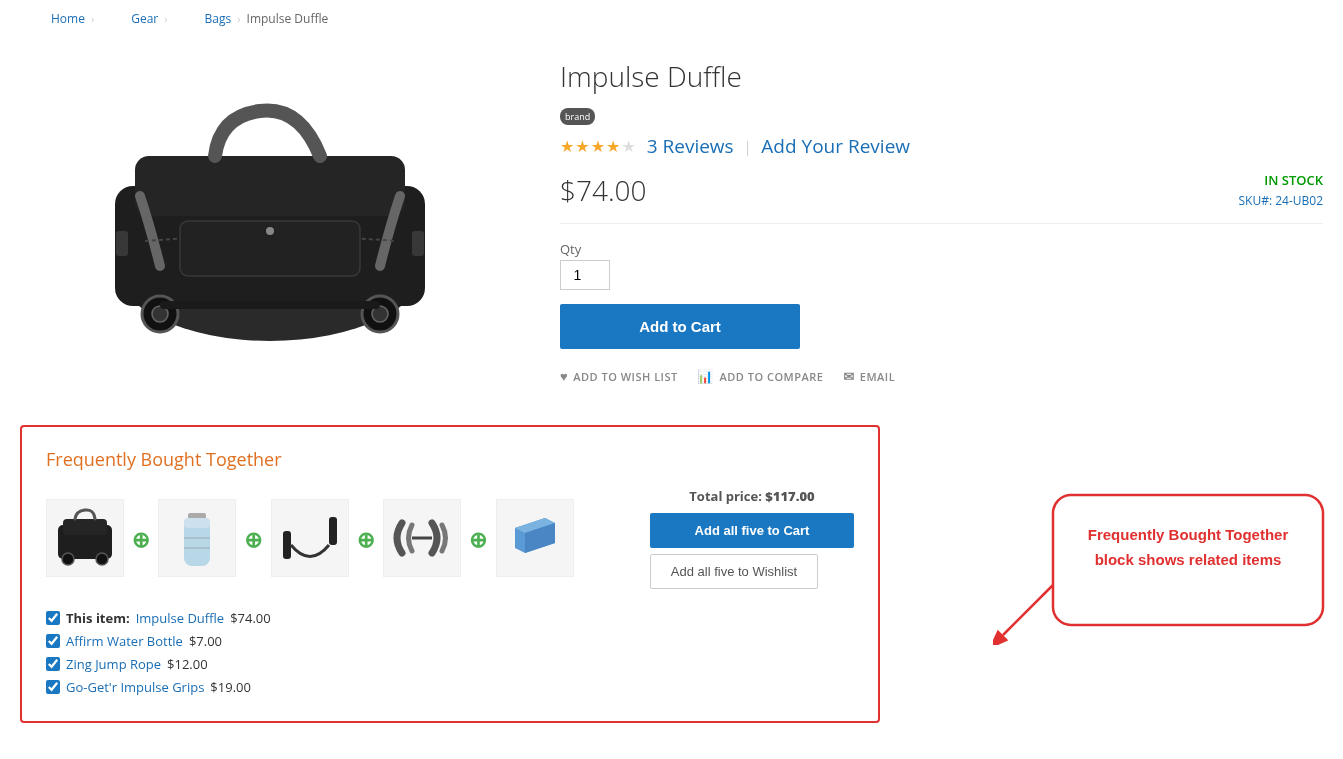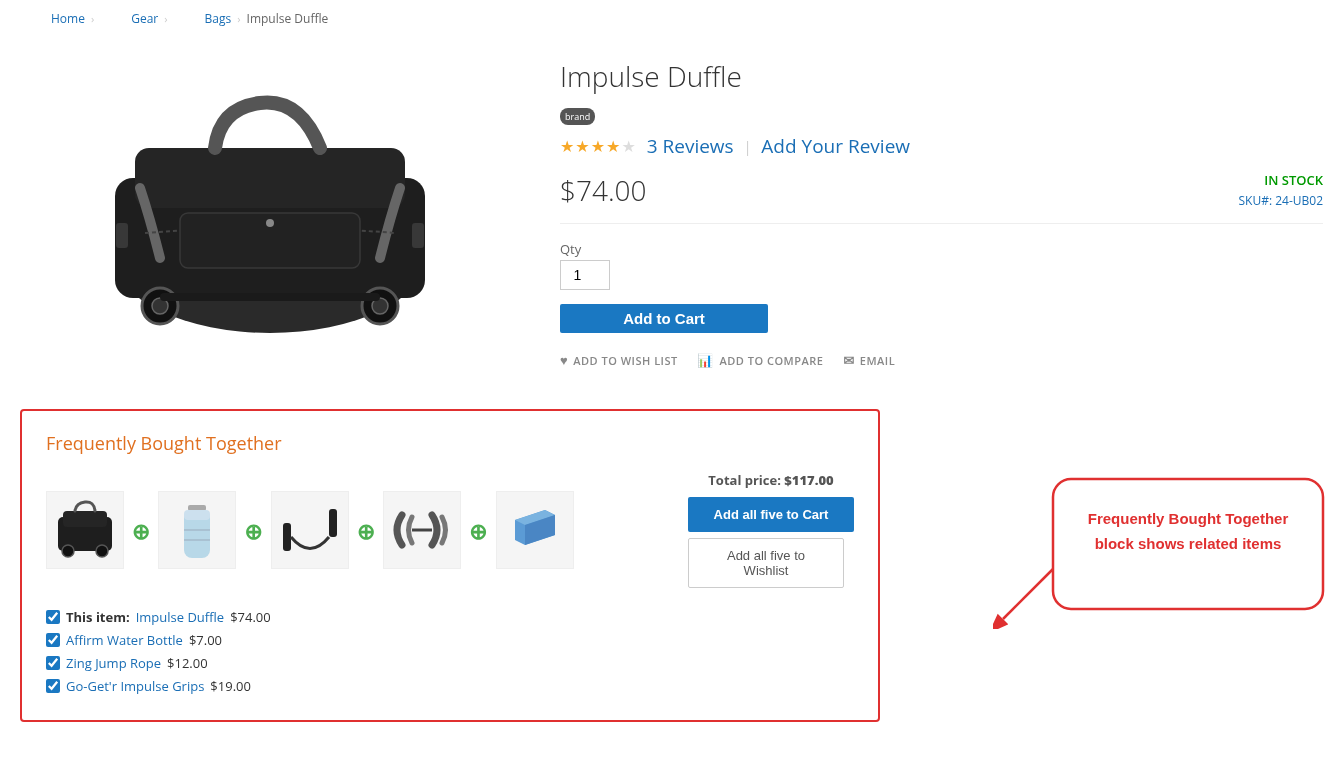--- a/index.html
+++ b/index.html
@@ -34,27 +34,27 @@
     .sku { font-size: 12px; color: #999; margin-top: 3px; }
     .sku span { color: #1a6eb5; }
 
     .qty-label { font-size: 13px; color: #666; margin-bottom: 2px; }
     .qty-input { width: 50px; border: 1px solid #ccc; padding: 6px 8px; font-size: 14px; text-align: center; margin-bottom: 14px; }
 
     .add-to-cart-btn {
       background: #1a78c2;
       color: #fff;
       border: none;
-      padding: 6px 40px;
+      padding: 14px 40px;
       font-size: 15px;
       font-weight: 600;
       cursor: pointer;
       border-radius: 2px;
       display: block;
-      width: 208px;
+      width: 240px;
       margin-bottom: 18px;
     }
 
     .action-links { display: flex; gap: 20px; align-items: center; }
     .action-link { display: flex; align-items: center; gap: 5px; color: #888; font-size: 11px; font-weight: 600; text-transform: uppercase; text-decoration: none; cursor: pointer; letter-spacing: 0.5px; }
     .action-icon { font-size: 13px; }
 
     
     .fbt-section {
       border: 2px solid #e03030;
@@ -75,33 +75,33 @@
     .fbt-add-cart-btn {
       background: #1a78c2;
       color: #fff;
       border: none;
       padding: 10px 16px;
       font-size: 13px;
       font-weight: 600;
       cursor: pointer;
       border-radius: 2px;
       display: block;
-      width: 166px;
+      width: 204px;
       margin-bottom: 6px;
     }
     .fbt-add-wishlist-btn {
       background: #fff;
       color: #555;
       border: 1px solid #ccc;
       padding: 9px 16px;
       font-size: 13px;
       cursor: pointer;
       border-radius: 2px;
       display: block;
-      width: 156px;
+      width: 168px;
     }
 
     .fbt-items-list { list-style: none; }
     .fbt-items-list li { display: flex; align-items: center; gap: 6px; margin-bottom: 5px; font-size: 13px; color: #555; }
     .fbt-checkbox { width: 14px; height: 14px; accent-color: #1a78c2; }
     .fbt-item-label { font-weight: 700; color: #333; }
     .fbt-item-link { color: #1a6eb5; text-decoration: none; }
     .fbt-item-price { color: #333; }
 
     

